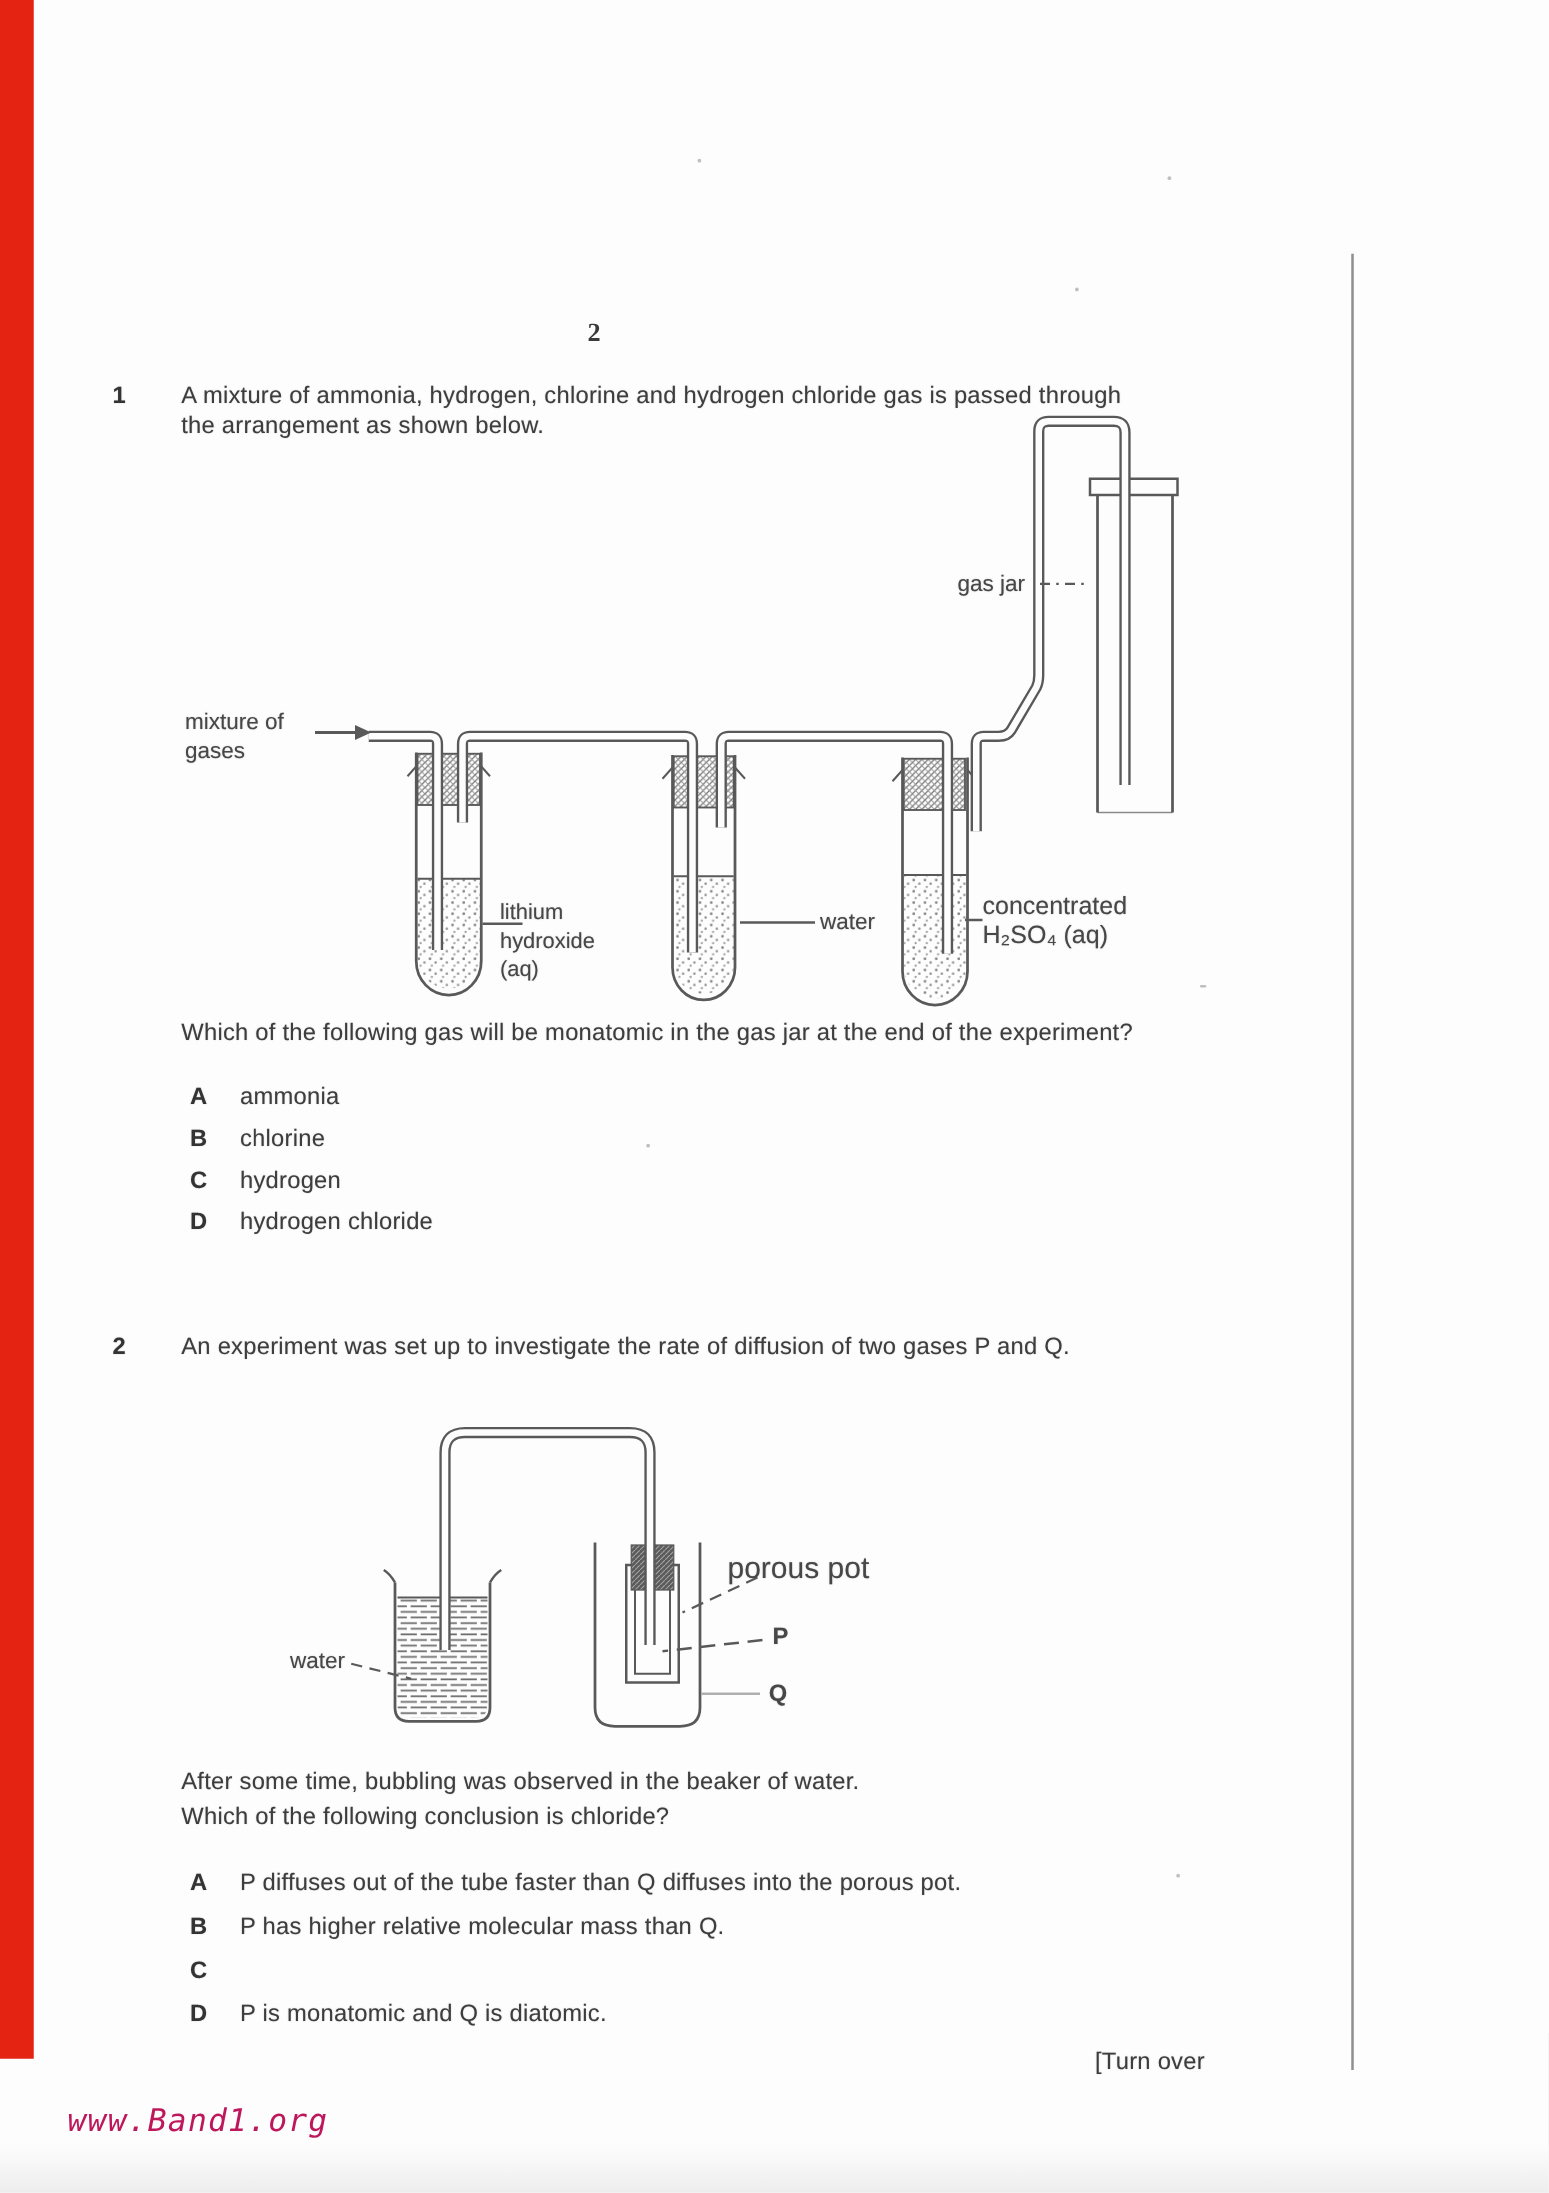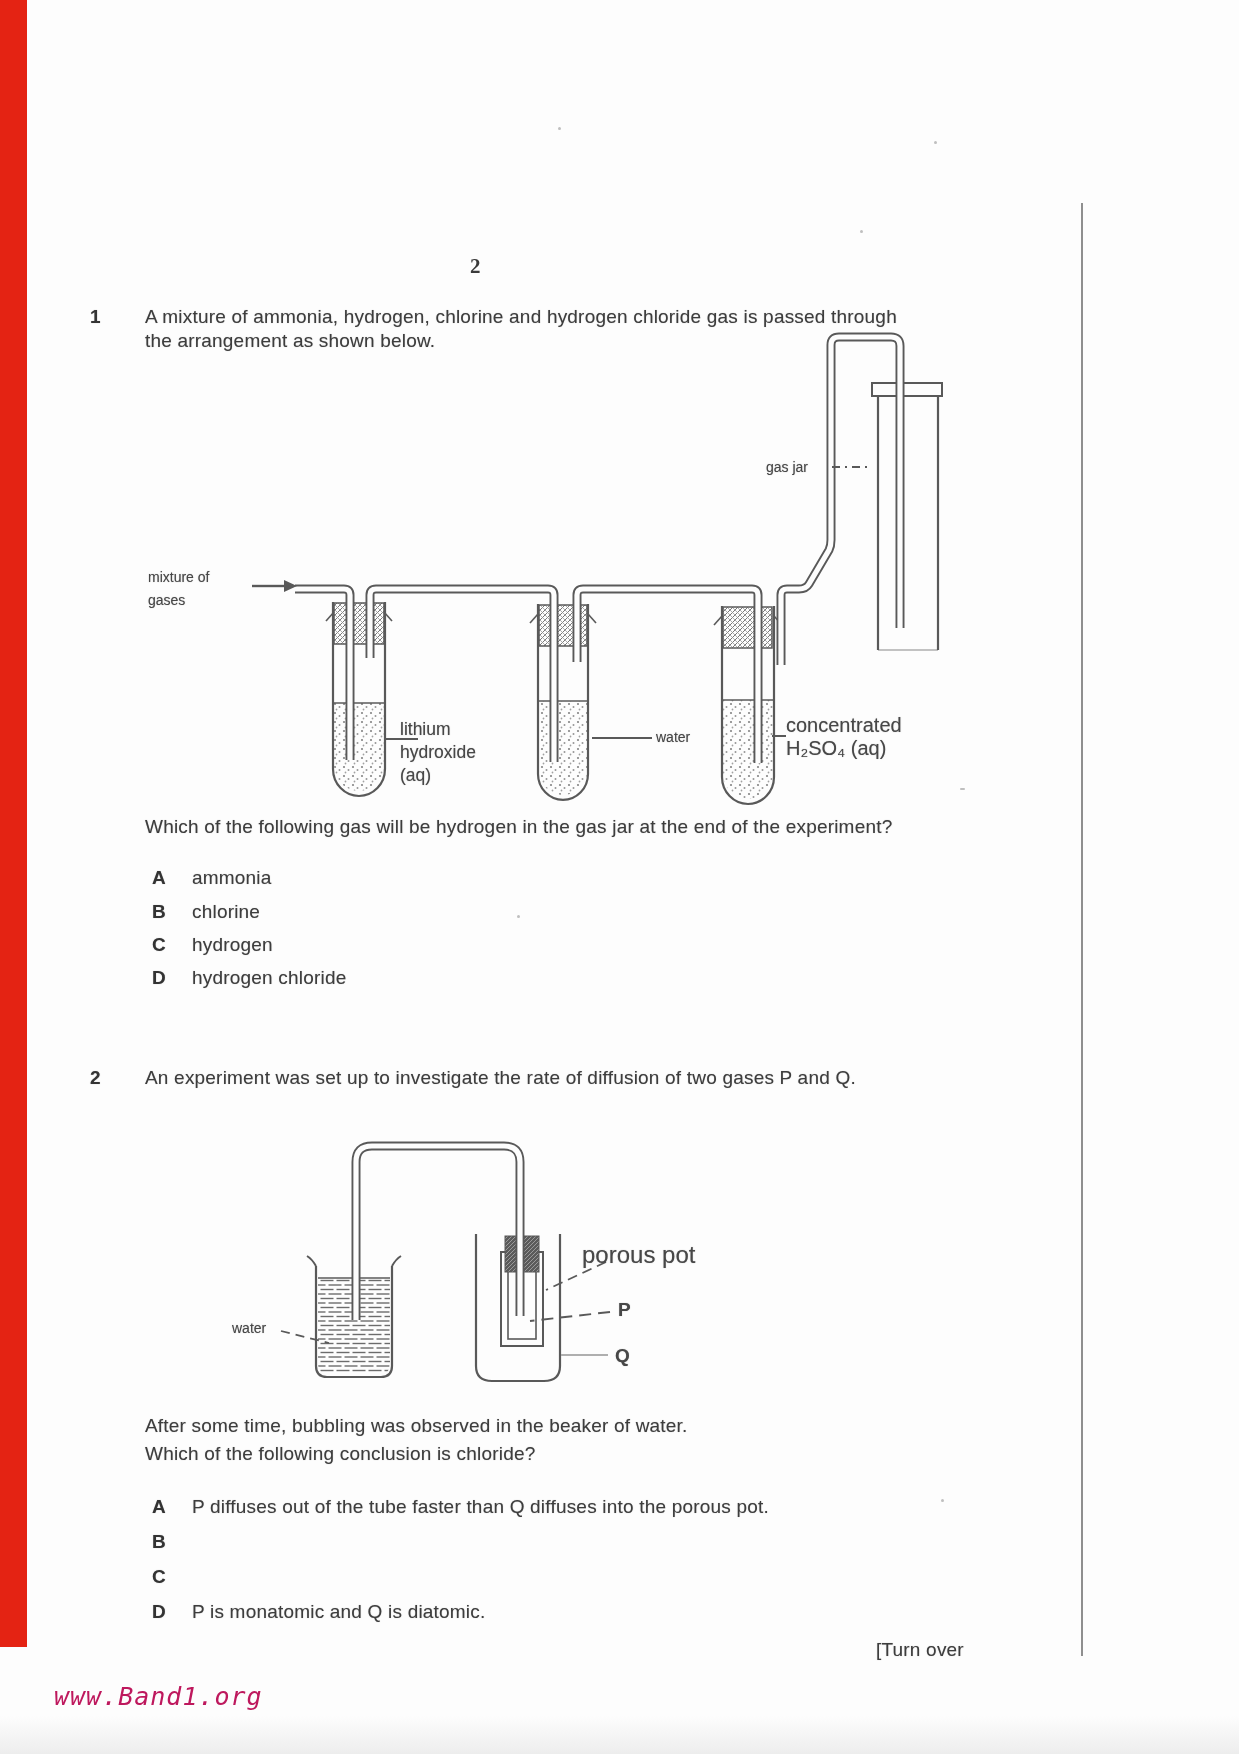--- a/index.html
+++ b/index.html
@@ -4,21 +4,21 @@
 <style>
   html,body{margin:0;padding:0;background:#e9e9e9;}
   .page{position:relative;width:1239px;height:1754px;background:#fdfdfd;overflow:hidden;
         font-family:"Liberation Sans",sans-serif;color:#3d3d3d;}
   .txt{position:absolute;font-size:19px;line-height:24px;letter-spacing:.2px;
        text-shadow:0 0 1px rgba(90,90,90,.45);white-space:nowrap;}
   .bold{font-weight:700;color:#343434;}
   .red-stripe{position:absolute;left:0;top:0;width:27px;height:1647px;background:#e42313;}
   .scan-line{position:absolute;left:1081px;top:203px;width:2px;height:1453px;background:#6a6a6a;opacity:.75;}
   .svgart{position:absolute;left:0;top:0;pointer-events:none;}
-  .dlabel{position:absolute;font-size:14px;line-height:23px;color:#474747;
+  .dlabel{position:absolute;font-size:18px;line-height:23px;color:#474747;
           text-shadow:0 0 1px rgba(90,90,90,.5);}
   .center{text-align:left;}
   .opt-letter{position:absolute;font-weight:700;color:#333;}
   .pagenum{position:absolute;font-family:"Liberation Serif",serif;font-weight:700;font-size:21px;color:#3a3a3a;}
   .footer{position:absolute;left:54px;top:1682px;font-family:"DejaVu Sans Mono",monospace;
           font-size:25px;color:#be185d;letter-spacing:1px;font-style:italic;}
   .bottom-shade{position:absolute;left:0;bottom:0;width:1239px;height:38px;
           background:linear-gradient(#fdfdfd,#ededed);}
   .speck{position:absolute;width:3px;height:3px;border-radius:2px;background:#8d8d8d;opacity:.55;}
 </style>
@@ -165,21 +165,21 @@
     <div>lithium</div>
     <div>hydroxide</div>
     <div>(aq)</div>
   </div>
   <div class="dlabel" style="left:656px;top:726px">water</div>
   <div class="dlabel center" style="left:786px;top:714px;width:132px;font-size:20px">
     <div>concentrated</div>
     <div>H₂SO₄ (aq)</div>
   </div>
 
-  <div class="txt" style="left:145px;top:815px">Which of the following gas will be hydrogen in the gas jar at the end of the experiment?</div>
+  <div class="txt" style="left:145px;top:815px">Which of the following gas will be monatomic in the gas jar at the end of the experiment?</div>
 
   <div class="txt opt-letter" style="left:152px;top:866px">A</div>
   <div class="txt" style="left:192px;top:866px">ammonia</div>
   <div class="txt opt-letter" style="left:152px;top:900px">B</div>
   <div class="txt" style="left:192px;top:900px">chlorine</div>
   <div class="txt opt-letter" style="left:152px;top:933px">C</div>
   <div class="txt" style="left:192px;top:933px">hydrogen</div>
   <div class="txt opt-letter" style="left:152px;top:966px">D</div>
   <div class="txt" style="left:192px;top:966px">hydrogen chloride</div>
 
@@ -190,20 +190,21 @@
   <div class="dlabel" style="left:618px;top:1298px;font-weight:700;font-size:19px">P</div>
   <div class="dlabel" style="left:615px;top:1344px;font-weight:700;font-size:19px">Q</div>
   <div class="dlabel" style="left:232px;top:1317px">water</div>
 
   <div class="txt" style="left:145px;top:1414px">After some time, bubbling was observed in the beaker of water.</div>
   <div class="txt" style="left:145px;top:1442px">Which of the following conclusion is chloride?</div>
 
   <div class="txt opt-letter" style="left:152px;top:1495px">A</div>
   <div class="txt" style="left:192px;top:1495px">P diffuses out of the tube faster than Q diffuses into the porous pot.</div>
   <div class="txt opt-letter" style="left:152px;top:1530px">B</div>
+  <div class="txt" style="left:192px;top:1530px">P has higher relative molecular mass than Q.</div>
   <div class="txt opt-letter" style="left:152px;top:1565px">C</div>
   <div class="txt opt-letter" style="left:152px;top:1600px">D</div>
   <div class="txt" style="left:192px;top:1600px">P is monatomic and Q is diatomic.</div>
 
   <div class="txt" style="left:876px;top:1638px">[Turn over</div>
   <div class="footer">www.Band1.org</div>
 
 </div>
 
 </body></html>

